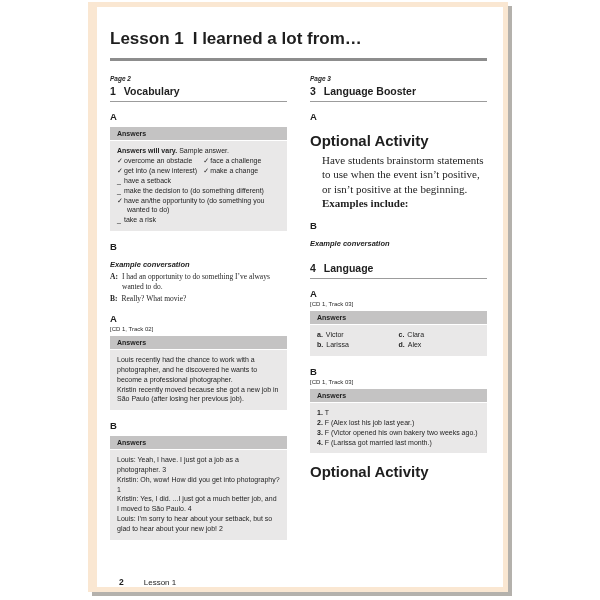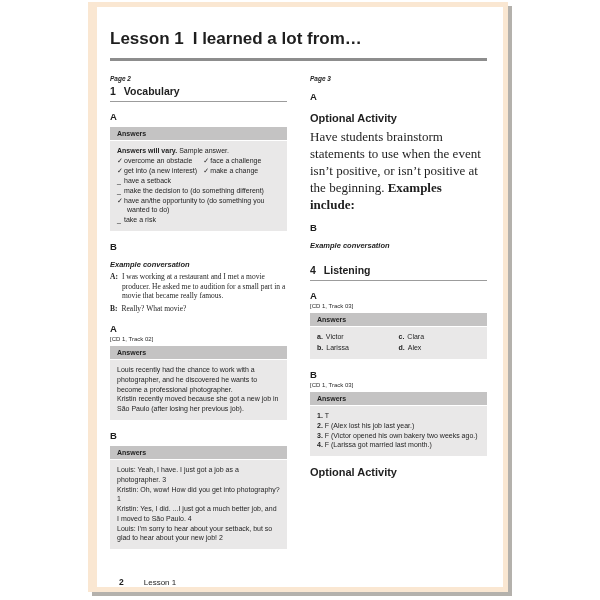--- a/index.html
+++ b/index.html
@@ -30,22 +30,22 @@
   .ansbody{background:#e9e8e8;font-size:7px;line-height:1.4;padding:5px 7px 6px 7px;}
   .avary{margin:0 0 1px 0;}
   .bold{font-weight:bold;}
   .cgrid{display:grid;grid-template-columns:1.1fr 1fr;column-gap:2px;}
   .citem{padding-left:10px;text-indent:-10px;}
   .citem .mark{display:inline-block;width:7px;text-indent:0;}
   .ex-conv{font-size:7.5px;font-weight:bold;font-style:italic;margin:8px 0 3px 0;}
   .serif{font-family:"Liberation Serif",serif;}
   .dline{font-size:7.5px;line-height:1.3;margin:0 0 3px 0;padding-left:12px;text-indent:-12px;}
   .spk{font-weight:bold;margin-right:4px;}
-  .opt-head{font-size:11px;font-weight:bold;margin:10px 0 4px 0;}
-  .serif-p{font-size:13px;line-height:1.32;margin:0 0 5px 0;}
+  .opt-head{font-size:15px;font-weight:bold;margin:10px 0 4px 0;}
+  .serif-p{font-size:11px;line-height:1.32;margin:0 0 5px 12px;}
   .ngrid{display:grid;grid-template-columns:1fr 1fr;row-gap:1px;}
   .nitem .key{font-weight:bold;margin-right:3px;}
   .tfline{padding-left:11px;text-indent:-11px;}
   .tfline .num{font-weight:bold;text-indent:0;}
   .footer{position:absolute;left:22px;bottom:0;font-size:8px;}
   .footer .fnum{font-weight:bold;font-size:8.5px;margin-right:20px;}
 </style>
 </head>
 <body>
 
@@ -75,21 +75,21 @@
           </div>
           <div class="citem"><span class="mark">_</span><span>have a setback</span></div>
           <div class="citem"><span class="mark">_</span><span>make the decision to (do something different)</span></div>
           <div class="citem"><span class="mark">✓</span><span>have an/the opportunity to (do something you wanted to do)</span></div>
           <div class="citem"><span class="mark">_</span><span>take a risk</span></div>
         </div>
       </div>
 
       <p class="sub-letter">B</p>
       <p class="ex-conv">Example conversation</p>
-      <p class="dline serif"><span class="spk">A:</span><span>I was working at a restaurant and I met a movie producer. He asked me to audition for a small part in a movie that became really famous.</span></p>
+      <p class="dline serif"><span class="spk">A:</span><span>I had an opportunity to do something I’ve always wanted to do.</span></p>
       <p class="dline serif"><span class="spk">B:</span><span>Really? What movie?</span></p>
 
 
       <p class="sub-letter">A</p>
       <p class="track">[CD 1, Track 02]</p>
 
       <div class="ansbox">
         <div class="anshead">Answers</div>
         <div class="ansbody">
           <div>Louis recently had the chance to work with a photographer, and he discovered he wants to become a professional photographer.</div>
@@ -106,29 +106,30 @@
           <div>Kristin: Oh, wow! How did you get into photography? 1</div>
           <div>Kristin: Yes, I did. ...I just got a much better job, and I moved to São Paulo. 4</div>
           <div>Louis: I’m sorry to hear about your setback, but so glad to hear about your new job! 2</div>
         </div>
       </div>
     </div>
 
     <div class="col">
       <p class="page-label">Page 3</p>
 
+      <h2 class="sec-head"><span class="sec-num">3</span><span>Language Booster</span></h2>
 
       <p class="sub-letter">A</p>
       <p class="opt-head">Optional Activity</p>
       <p class="serif-p serif"><span>Have students brainstorm statements to use when the event isn’t positive, or isn’t positive at the beginning. </span><span class="bold">Examples include:</span></p>
 
       <p class="sub-letter">B</p>
       <p class="ex-conv">Example conversation</p>
 
-      <h2 class="sec-head mt"><span class="sec-num">4</span><span>Listening</span></h2>
+      <h2 class="sec-head mt"><span class="sec-num">4</span><span>Language</span></h2>
 
       <p class="sub-letter">A</p>
       <p class="track">[CD 1, Track 03]</p>
 
       <div class="ansbox">
         <div class="anshead">Answers</div>
         <div class="ansbody">
           <div class="ngrid">
             <div class="nitem"><span class="key">a.</span><span>Victor</span></div>
             <div class="nitem"><span class="key">c.</span><span>Clara</span></div>

